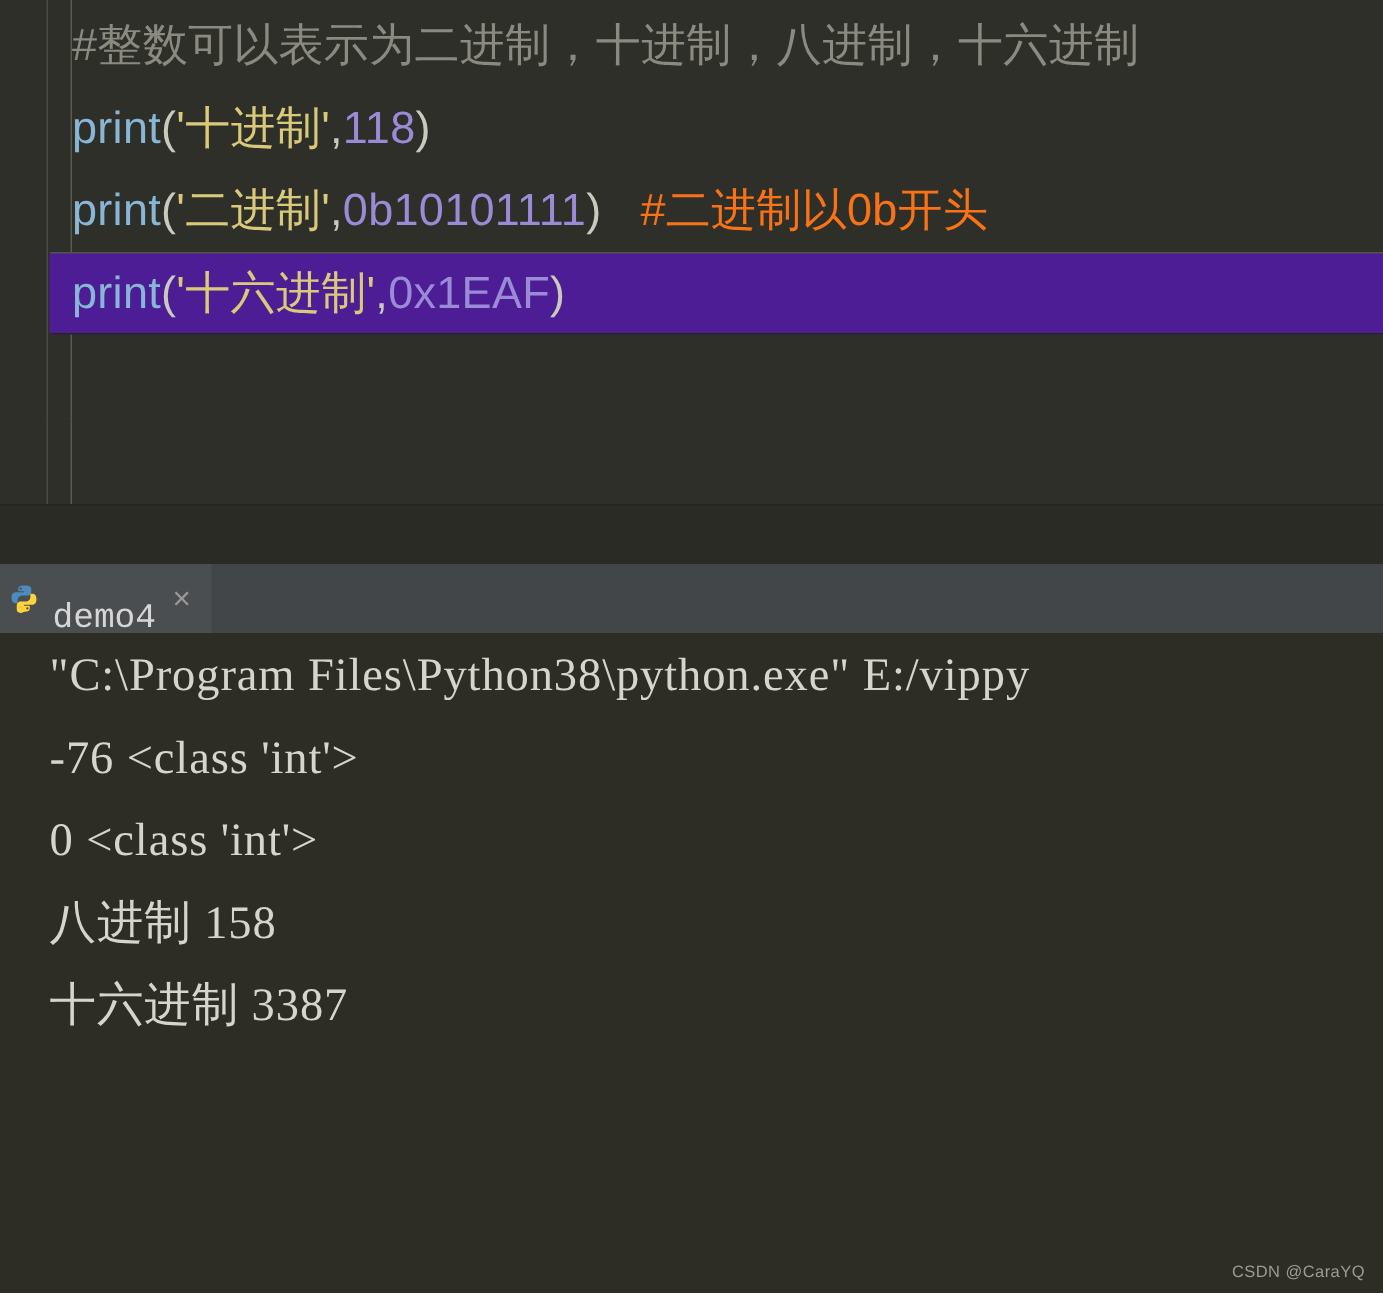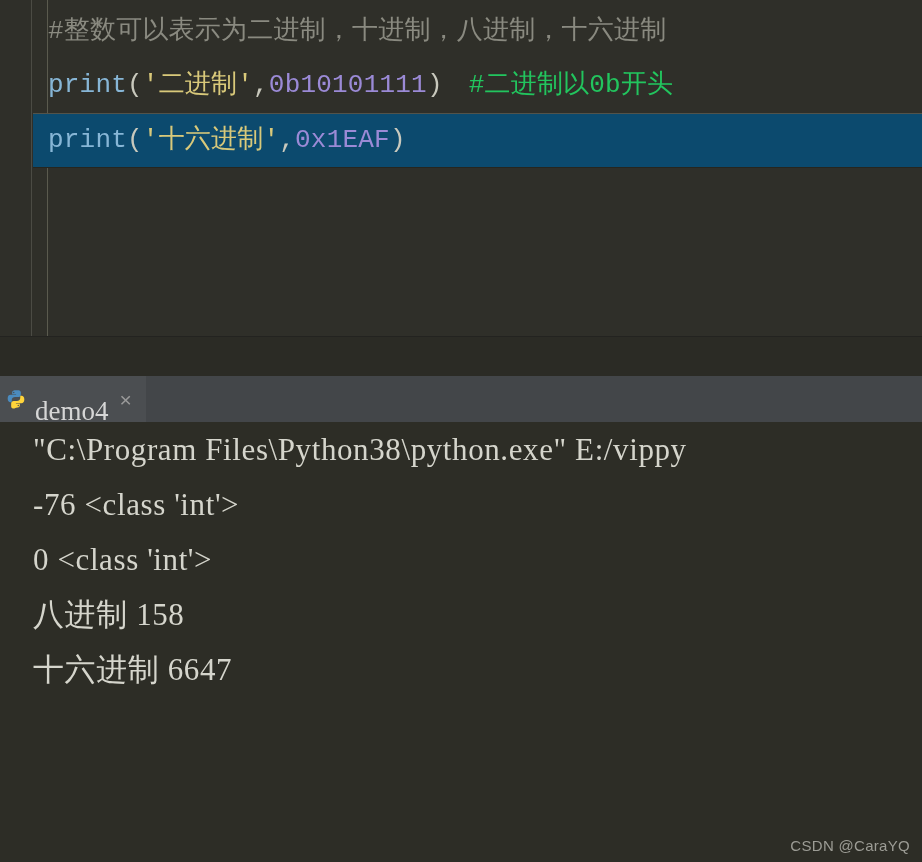--- a/index.html
+++ b/index.html
@@ -28,35 +28,35 @@
   }
   .code-area {
     position: absolute; left: 33px; top: 0; right: 0; height: 336px;
   }
   .code-line {
     position: relative;
     height: 55px;
     line-height: 55px;
     padding-left: 15px;
     white-space: nowrap;
-    font-family: Liberation Mono, monospace;
-    font-size: 26px;
+    font-family: Liberation Sans, sans-serif;
+    font-size: 30px;
     letter-spacing: 0.2px;
   }
   .code-line.first { height: 58px; line-height: 62px; }
   .code-line.highlight {
-    background: #0c4a6e;
+    background: #4c1d95;
     box-shadow: inset 0 1px 0 #53534a, inset 0 -1px 0 #26261f;
   }
   .tok-comment { color: #8a8a80; }
   .tok-func    { color: #87b6d6; }
   .tok-punct   { color: #c9c9bd; }
   .tok-str     { color: #d9c97a; }
   .tok-num     { color: #9b8ad6; }
-  .inline-comment { color: #22c55e; }
+  .inline-comment { color: #f97316; }
   .sp-1 { display:inline-block; width: 26px; }
   .sp-2 { display:inline-block; width: 56px; }
 
   .editor-bottom-gap {
     position: absolute; left: 0; top: 281px; width: 922px; height: 55px;
     background: #2f2f29;
   }
   .editor-bottom-gap .gut {
     position: absolute; left: 0; top: 0; width: 32px; height: 55px;
     border-right: 1px solid #4b4b44;
@@ -80,22 +80,22 @@
   }
   .tab {
     position: absolute; left: 0; top: 0; height: 46px;
     display: flex; align-items: center;
     padding: 0 14px 0 6px;
     background: #4b4e51;
     gap: 9px;
   }
   .py-icon { position: relative; width: 20px; height: 20px; flex: 0 0 20px; }
   .tab-label {
-    color: #d6d6d6; font-size: 27px;
-    font-family: Liberation Serif, serif;
+    color: #d6d6d6; font-size: 23px;
+    font-family: Liberation Mono, monospace;
     margin-top: 25px;
   }
   .tab-close {
     color: #9a9a9a; font-size: 21px; line-height: 1;
     font-family: "Liberation Sans", sans-serif;
     padding-left: 2px;
   }
 
   
   .console {
@@ -107,40 +107,43 @@
     height: 55px; line-height: 55px;
     padding-left: 33px;
     white-space: nowrap;
     color: #d5d5cc;
     font-family: "Liberation Serif", "DejaVu Serif", serif;
     font-size: 31px;
     letter-spacing: 0.6px;
   }
   .watermark {
     position: absolute; right: 12px; bottom: 8px;
-    color: #9c9c95; font-size: 15px;
+    color: #9c9c95; font-size: 11px;
     font-family: "Liberation Sans", sans-serif;
     letter-spacing: 0.3px;
   }
 </style>
 </head>
 <body>
 
 <div id="app">
 
   <div class="editor">
     <div class="editor-gutter"></div>
     <div class="caret-col"></div>
 
     <div class="code-area">
 
       <div class="code-line first">
         <span class="tok-comment">#整数可以表示为二进制，十进制，八进制，十六进制</span>
       </div>
 
+      <div class="code-line">
+        <span class="tok-func">print</span><span class="tok-punct">(</span><span class="tok-str">'十进制'</span><span class="tok-punct">,</span><span class="tok-num">118</span><span class="tok-punct">)</span>
+      </div>
 
       <div class="code-line">
         <span class="tok-func">print</span><span class="tok-punct">(</span><span class="tok-str">'二进制'</span><span class="tok-punct">,</span><span class="tok-num">0b10101111</span><span class="tok-punct">)</span><span class="sp-1"></span><span class="inline-comment">#二进制以0b开头</span>
       </div>
 
 
       <div class="code-line highlight">
         <span class="tok-func">print</span><span class="tok-punct">(</span><span class="tok-str">'十六进制'</span><span class="tok-punct">,</span><span class="tok-num">0x1EAF</span><span class="tok-punct">)</span>
       </div>
     </div>
@@ -164,17 +167,17 @@
       <span class="tab-label">demo4</span>
       <span class="tab-close">×</span>
     </div>
   </div>
 
   <div class="console">
     <div class="out-line">"C:\Program Files\Python38\python.exe" E:/vippy</div>
     <div class="out-line">-76 &lt;class 'int'&gt;</div>
     <div class="out-line">0 &lt;class 'int'&gt;</div>
     <div class="out-line">八进制 158</div>
-    <div class="out-line">十六进制 6647</div>
+    <div class="out-line">十六进制 3387</div>
   </div>
 
   <div class="watermark">CSDN @CaraYQ</div>
 </div>
 
 </body></html>

